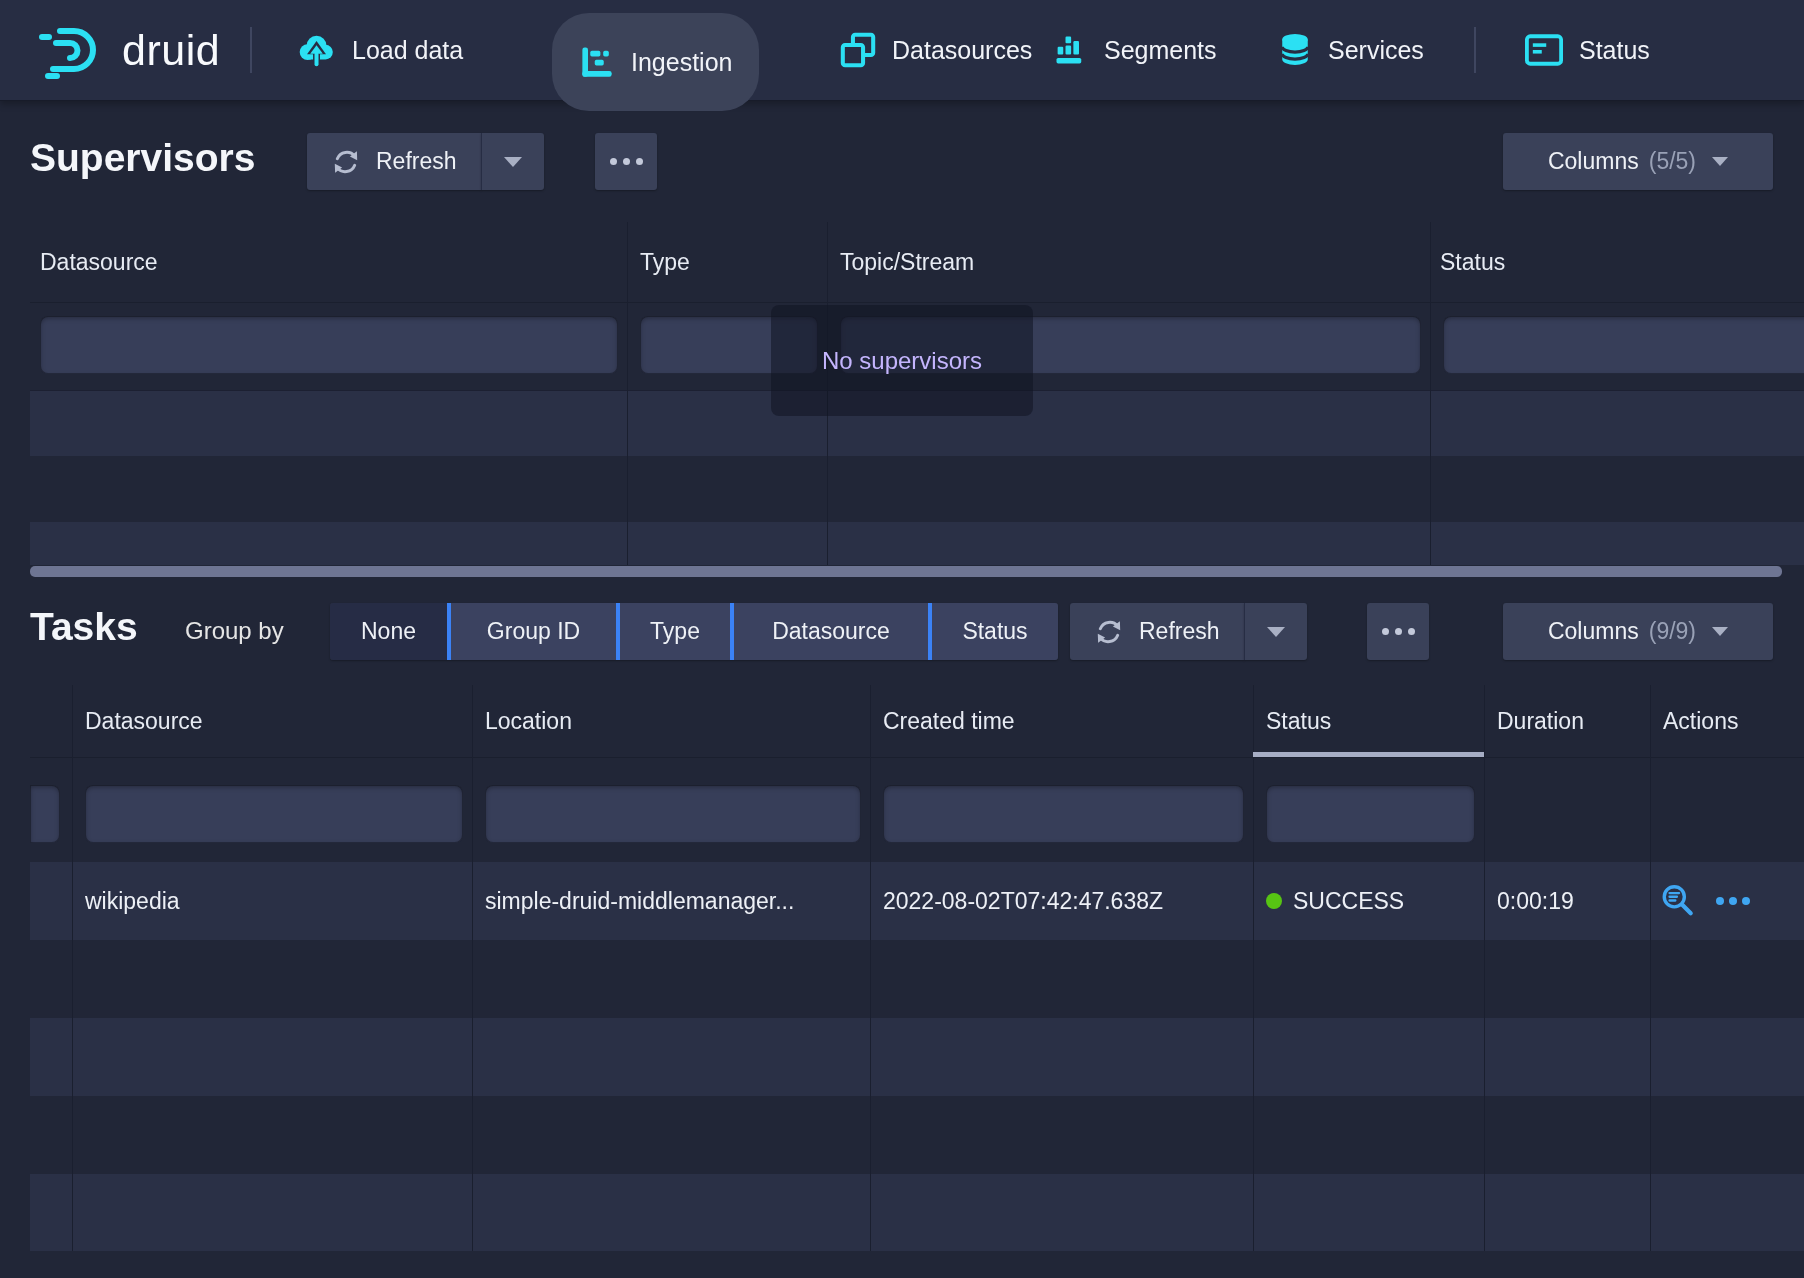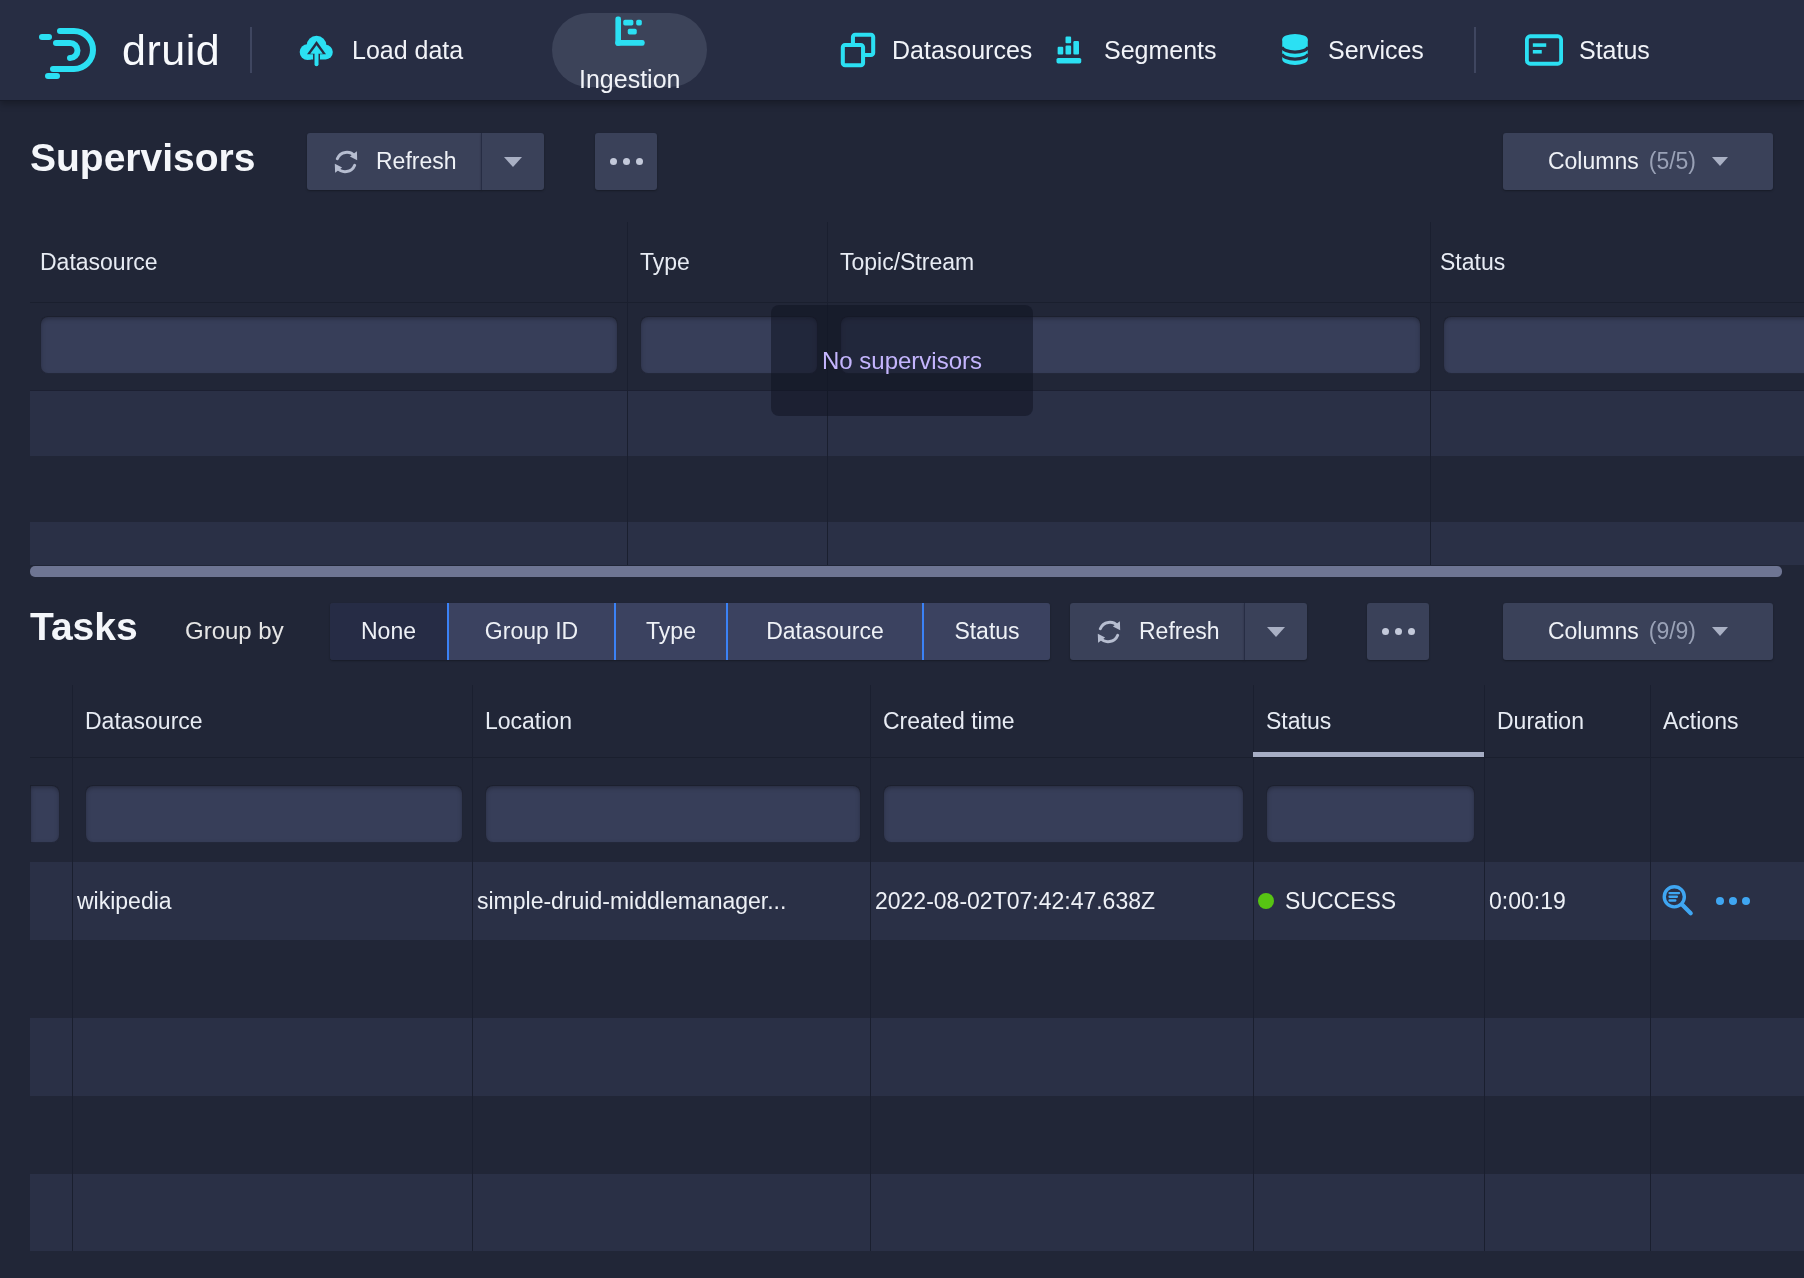--- a/index.html
+++ b/index.html
@@ -6,21 +6,21 @@
   .page{position:relative;width:1804px;height:1278px;background:#212637;overflow:hidden;
         font-family:"Liberation Sans", sans-serif;color:#EDF0F6;}
 
   
   .navbar{position:absolute;left:0;top:0;width:1804px;height:100px;background:#272D43;
           border-bottom:1px solid #171B29;box-shadow:0 3px 7px rgba(0,0,0,.28);z-index:10;}
   .brand{position:absolute;left:38px;top:0;height:100px;display:flex;align-items:center;gap:14px;cursor:pointer;}
   .brand-text{font-size:43px;color:#F8FAFD;letter-spacing:.5px;}
   .nav-sep{position:absolute;top:27px;width:2px;height:46px;background:#3F4660;}
   .nav-item{position:absolute;top:0;height:100px;display:flex;align-items:center;gap:16px;cursor:pointer;}
-  .nav-item.pill{top:13px;height:74px;padding:0 27px;border-radius:37px;background:#3C4359;flex-direction:column;}
+  .nav-item.pill{top:13px;height:74px;padding:12px 27px;border-radius:37px;background:#3C4359;}
   .nav-label{font-size:25px;color:#F1F3F8;}
 
   
   .sec-title{position:absolute;margin:0;font-size:39px;font-weight:700;color:#F4F6FA;}
   .btn{height:57px;background:#3A4159;border:none;display:flex;align-items:center;
        color:#EEF1F6;font-size:23px;font-family:inherit;box-shadow:0 1px 2px rgba(0,0,0,.3);cursor:pointer;}
   .btn-group{position:absolute;display:flex;border-radius:3px;}
   .btn-refresh{padding:8px 24px;gap:15px;border-radius:3px 0 0 3px;}
   .btn-caret{width:63px;justify-content:center;border-left:1px solid #272D44;border-radius:0 3px 3px 0;}
   .btn-more{position:absolute;width:62px;justify-content:center;border-radius:3px;}
@@ -30,21 +30,21 @@
          border-top:10px solid #A9B0C4;}
   .caret.sm{border-left-width:8px;border-right-width:8px;border-top-width:9px;margin-left:6px;}
   .dots{display:flex;align-items:center;}
   .dots i{display:block;width:7px;height:7px;border-radius:50%;background:#C3C9DA;margin:0 3px;}
   .dots.blue i{background:#3FA6F2;width:8px;height:8px;margin:0 2.5px;}
   .groupby-label{position:absolute;font-size:24px;color:#e5e5e5;}
   .seg-group{position:absolute;display:flex;border-radius:3px;
              box-shadow:0 1px 2px rgba(0,0,0,.3), inset 0 0 0 1px rgba(255,255,255,.05);}
   .seg{height:57px;display:flex;align-items:center;justify-content:center;font-size:23px;
        color:#EEF1F6;background:#3B4260;cursor:pointer;}
-  .seg + .seg{border-left:2px solid #3b82f6;}
+  .seg + .seg{border-left:4px solid #3b82f6;}
   .seg.first{border-radius:3px 0 0 3px;}
   .seg.last{border-radius:0 3px 3px 0;}
   .seg.active{background:#262C45;}
 
   
   .table{position:absolute;}
   .stripe{position:absolute;left:0;right:0;background:#2A3046;z-index:1;}
   .vline{position:absolute;top:0;width:1px;background:#1A1F2F;z-index:3;}
   .grid{position:absolute;left:0;right:0;display:grid;z-index:2;}
   .sup-cols{grid-template-columns:597px 200px 603px 374px;}
@@ -53,21 +53,21 @@
   .th{display:flex;align-items:center;padding-left:13px;font-size:23px;color:#E7EBF3;cursor:pointer;}
   .th.pl10{padding-left:10px;}
   .tfilter{border-bottom:1px solid rgba(10,14,26,.45);}
   .fc{position:relative;}
   .filter-input{height:58px;margin:14px 9px 0 13px;background:#373E59;border-radius:8px;
                 box-shadow:inset 0 0 0 1px rgba(0,0,0,.3), inset 0 2px 5px rgba(0,0,0,.35);cursor:text;}
   .sup-table .fc.c1 .filter-input{margin-left:10px;}
   .sup-table .fc.c4 .filter-input{margin-right:-14px;}
   .task-table .filter-input{margin-top:28px;}
   .task-table .fc.c0 .filter-input{margin-left:0;margin-right:12px;border-radius:0 8px 8px 0;}
-  .td{display:flex;align-items:center;padding-left:5px;font-size:23px;color:#EDF0F6;
+  .td{display:flex;align-items:center;padding-left:13px;font-size:23px;color:#EDF0F6;
       white-space:nowrap;overflow:hidden;}
   .trow{background:#2A3046;}
   .status-dot{width:16px;height:16px;border-radius:50%;background:#57C413;margin-right:11px;flex:none;}
   .td.actions{gap:17px;padding-left:10px;overflow:visible;}
   .sort-underline{position:absolute;background:#A6ADC4;z-index:4;}
   .empty-overlay{position:absolute;left:741px;top:83px;width:262px;height:111px;border-radius:8px;
                  background:rgba(16,20,34,.55);z-index:5;display:flex;align-items:center;justify-content:center;}
   .empty-overlay span{font-size:24px;color:#c4b5fd;}
   .hscrollbar{position:absolute;left:0;top:344px;width:1752px;height:11px;border-radius:5px;
               background:#6E7593;z-index:4;cursor:pointer;}

